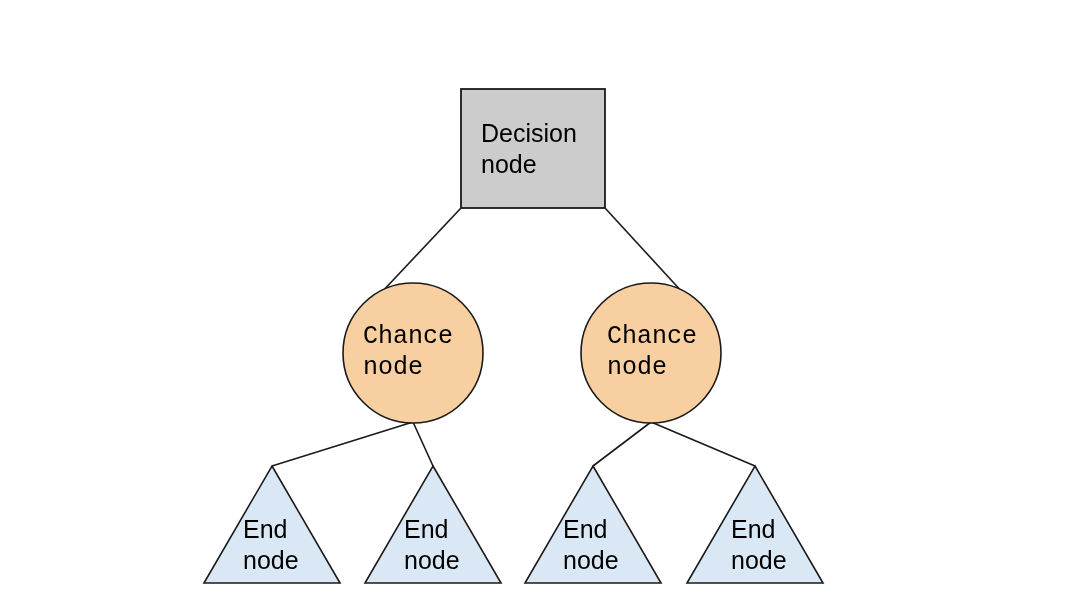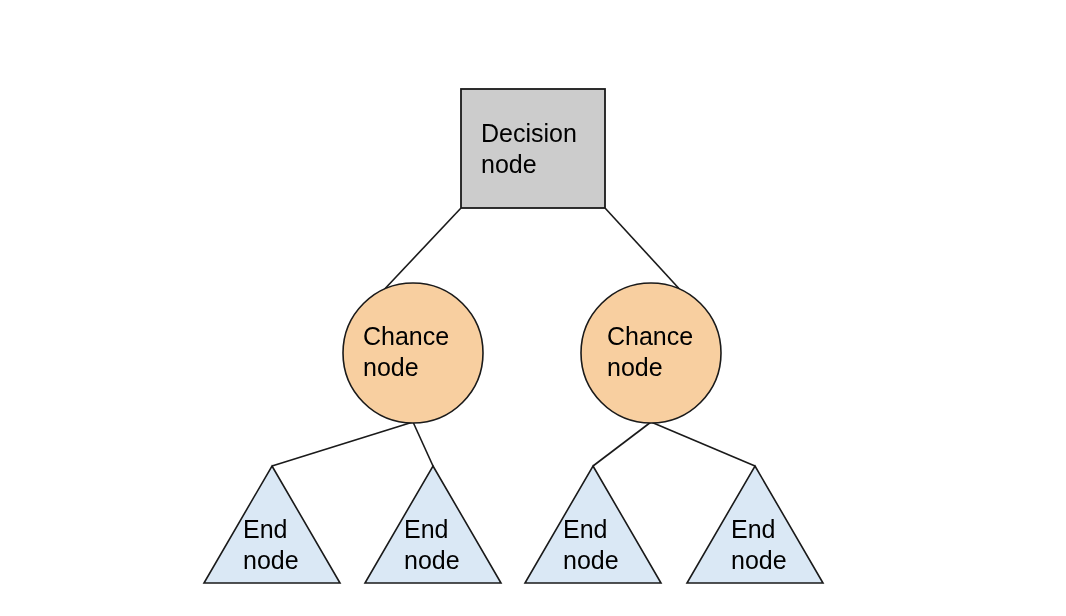--- a/index.html
+++ b/index.html
@@ -36,20 +36,21 @@
     text-align: left;
     pointer-events: none;
   }
   #decision-label {
     left: 481px;
     top: 118px;
     width: 120px;
   }
   .chance-label {
     width: 110px;
+    font-family: Liberation Mono, monospace;
   }
   #chance-label-left  { left: 363px; top: 321px; }
   #chance-label-right { left: 607px; top: 321px; }
   .end-label {
     width: 90px;
   }
   #end-label-1 { left: 243px; top: 514px; }
   #end-label-2 { left: 404px; top: 514px; }
   #end-label-3 { left: 563px; top: 514px; }
   #end-label-4 { left: 731px; top: 514px; }

